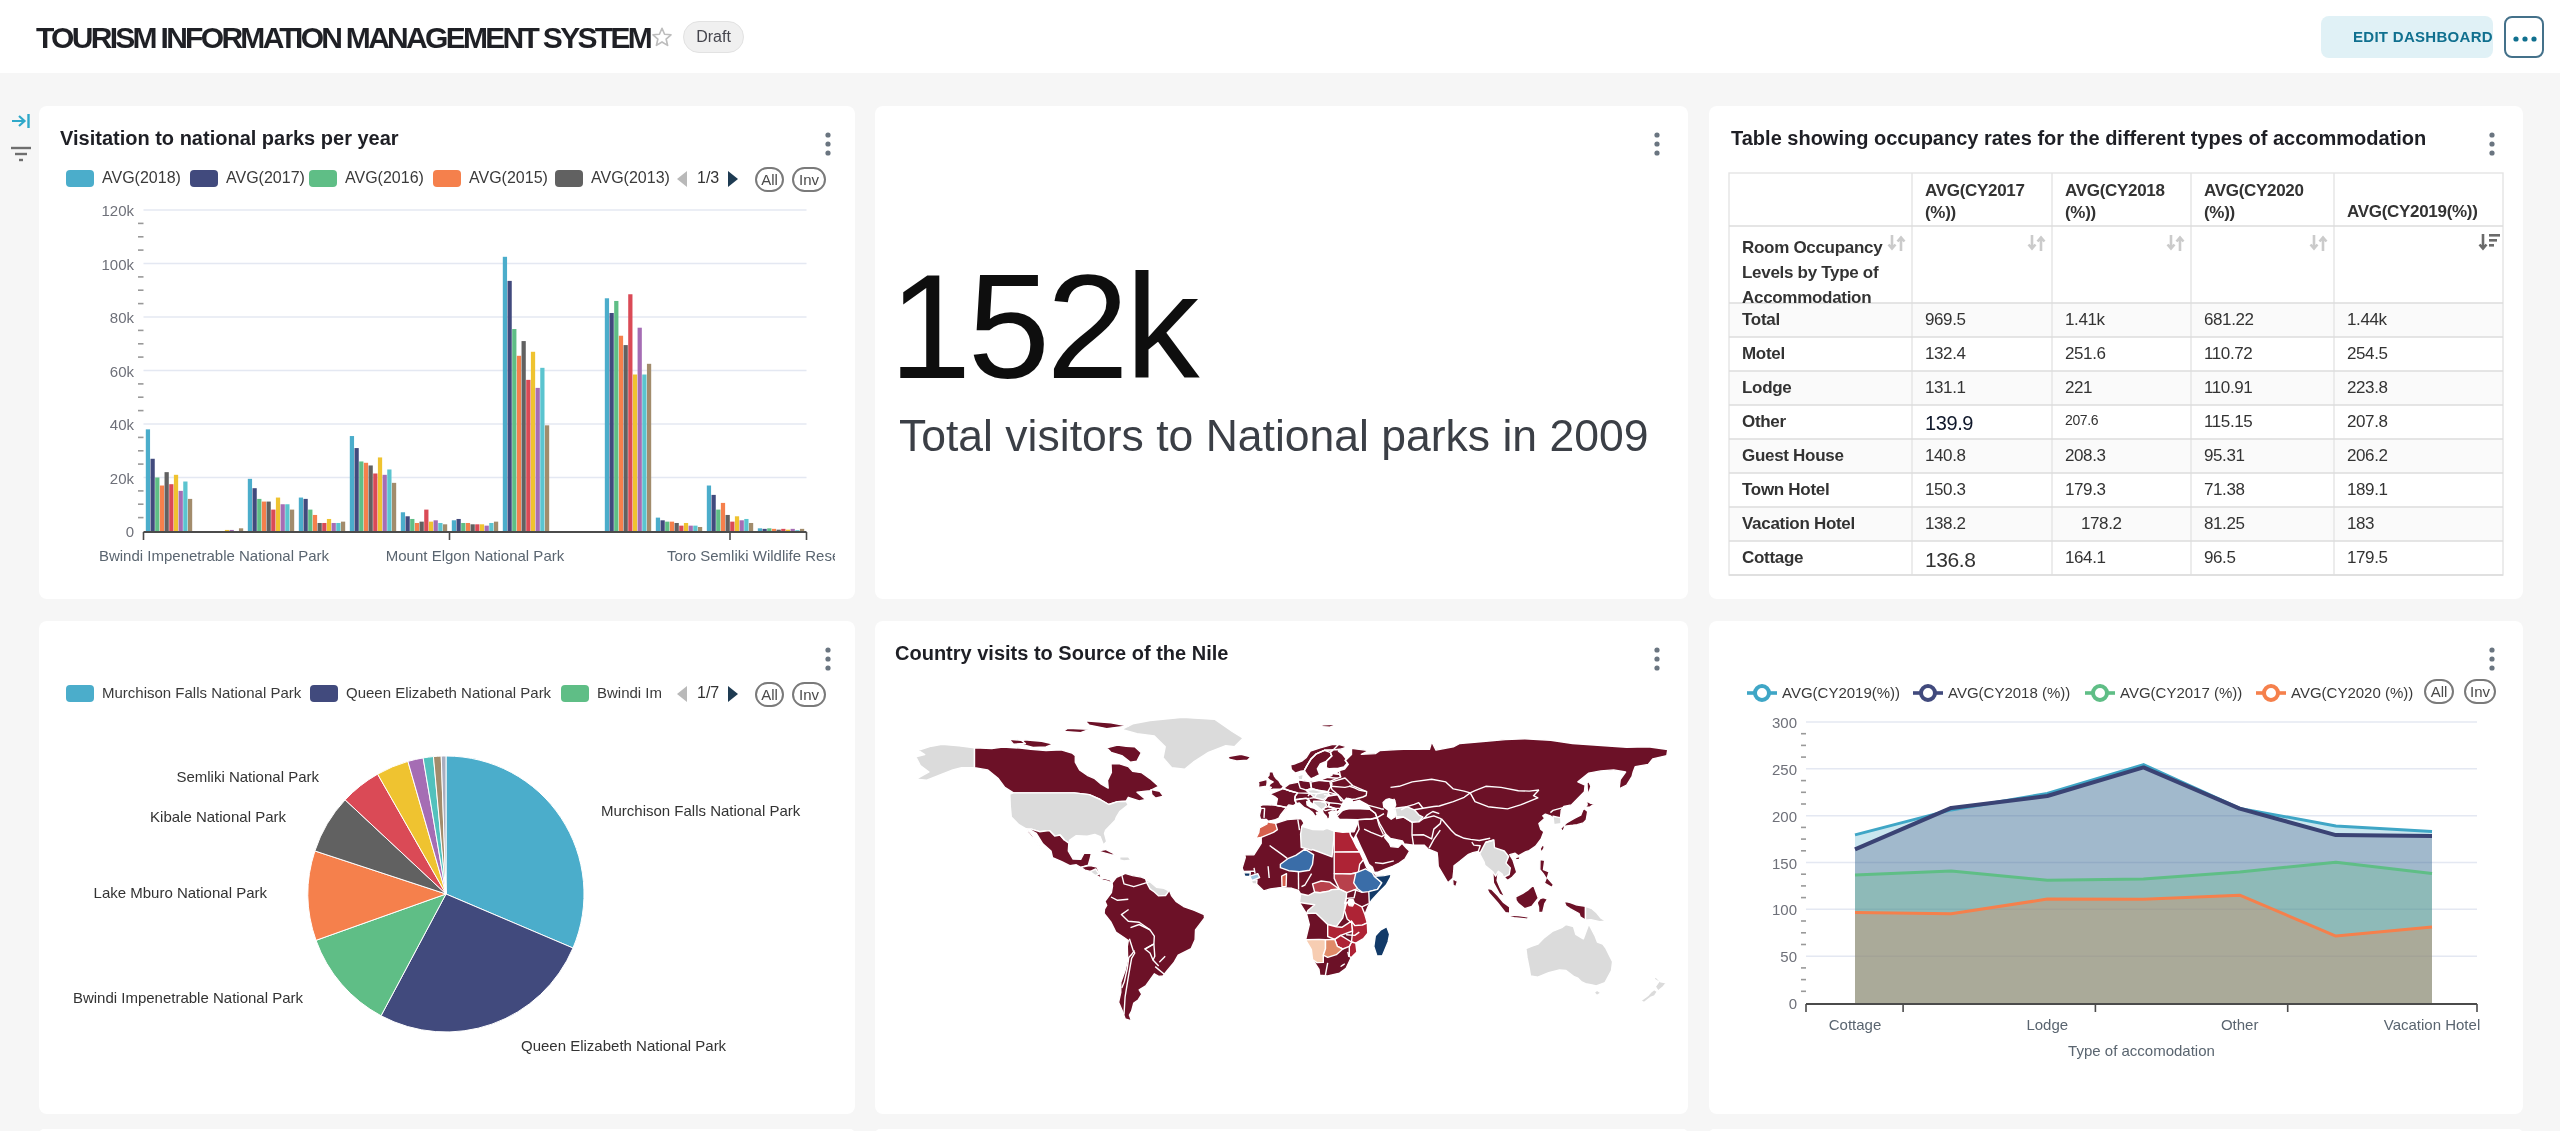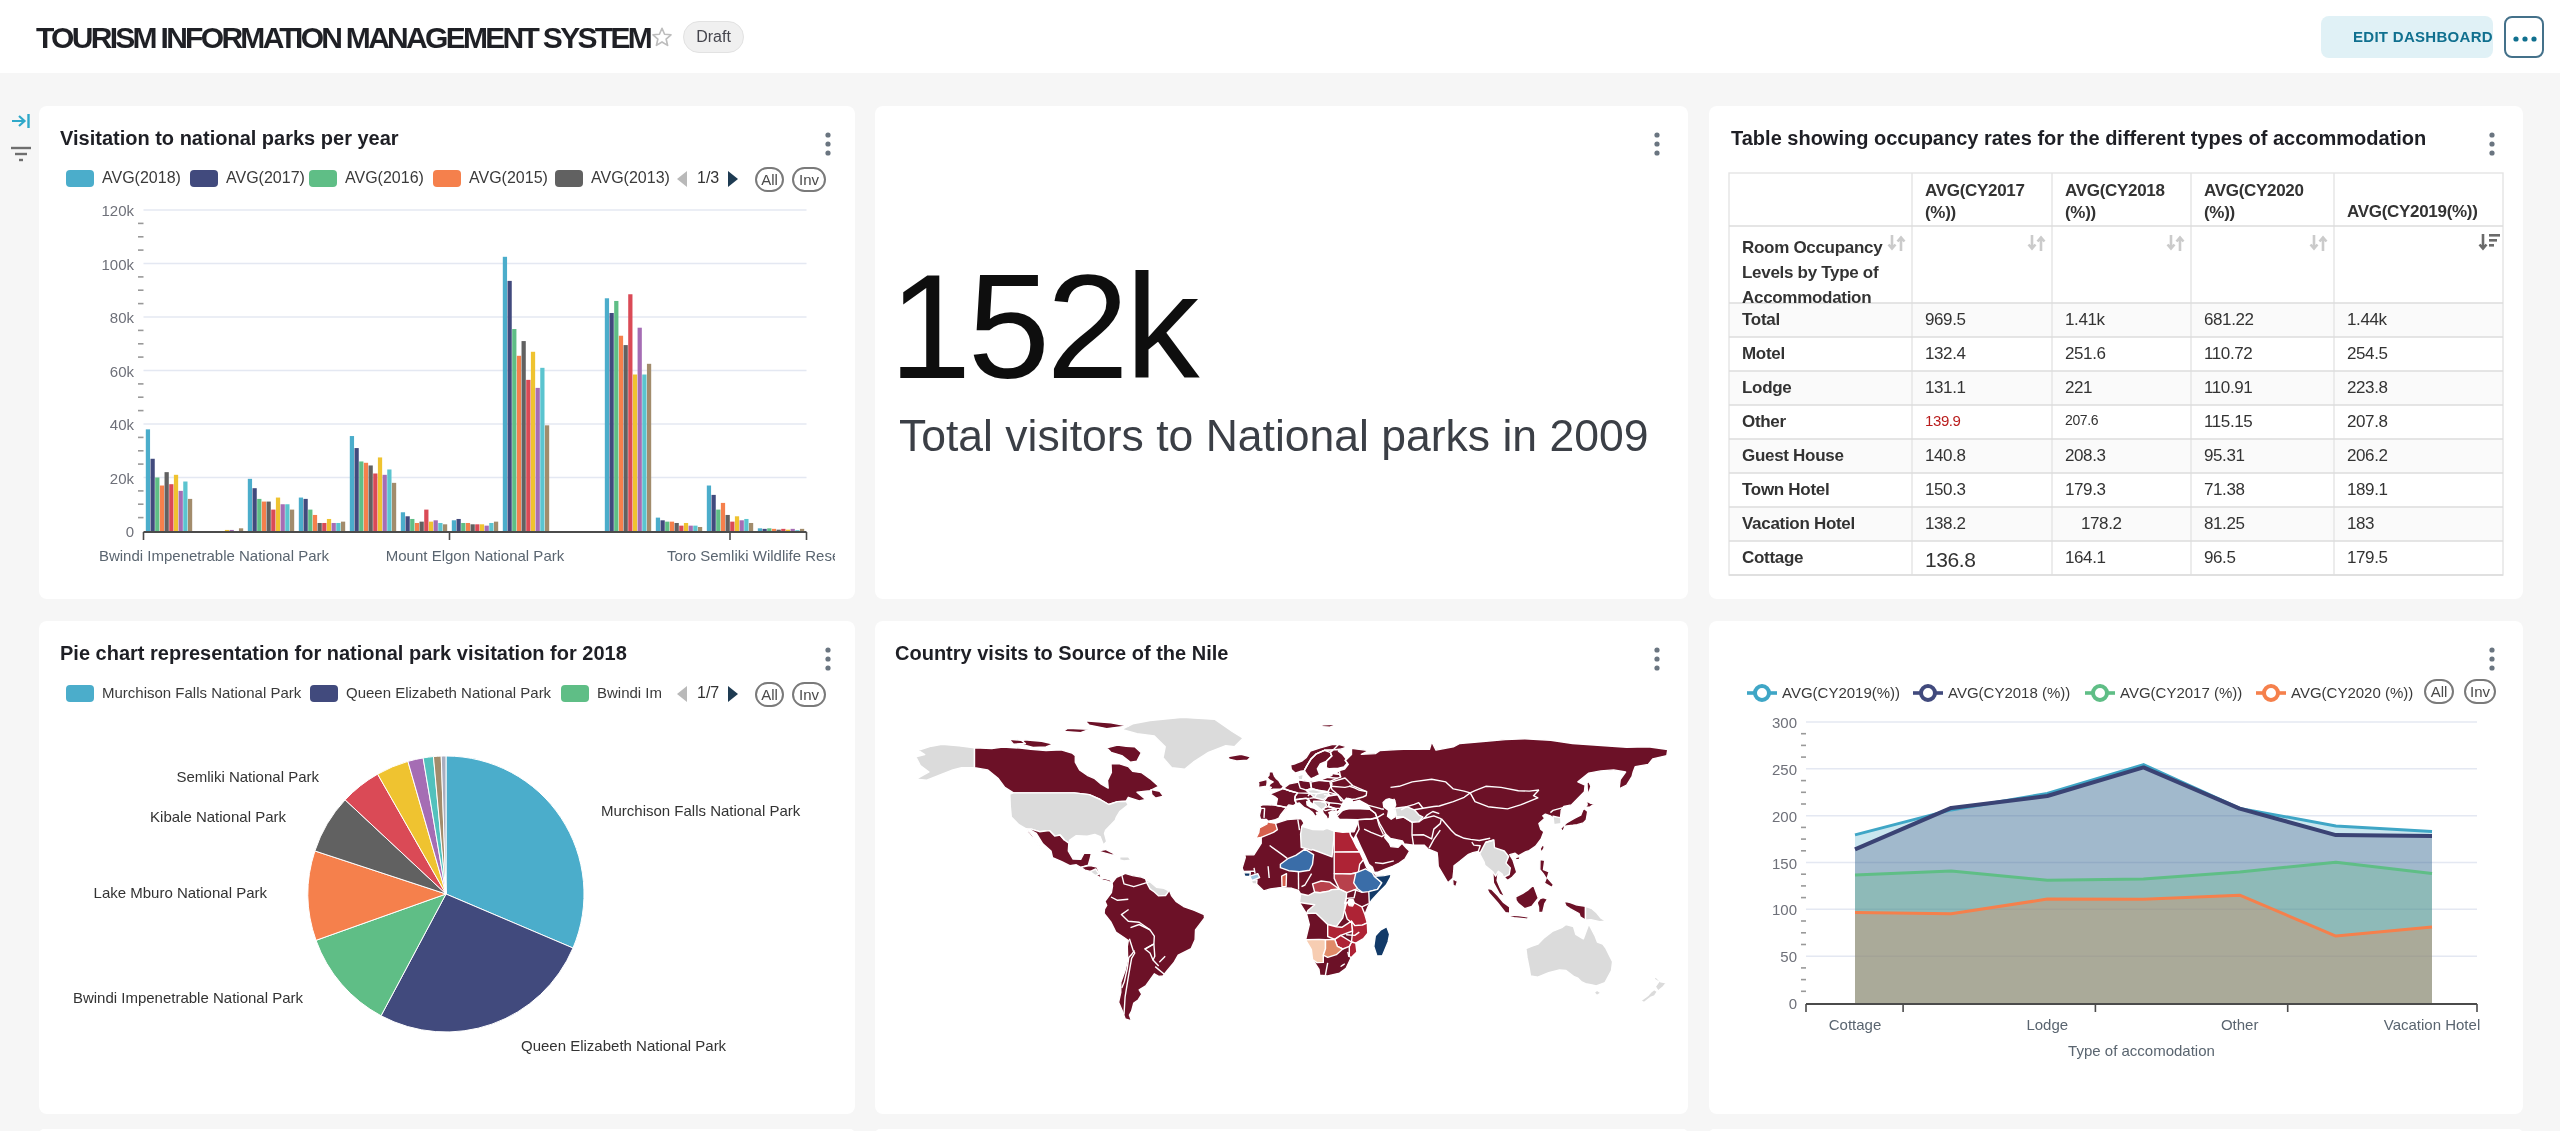--- a/index.html
+++ b/index.html
@@ -288,21 +288,21 @@
     <div style="position:absolute;left:216px;top:238px;font-size:17px;color:#333;letter-spacing:-0.4px">132.4</div>
     <div style="position:absolute;left:356px;top:238px;font-size:17px;color:#333;letter-spacing:-0.4px">251.6</div>
     <div style="position:absolute;left:495px;top:238px;font-size:17px;color:#333;letter-spacing:-0.4px">110.72</div>
     <div style="position:absolute;left:638px;top:238px;font-size:17px;color:#333;letter-spacing:-0.4px">254.5</div>
     <div style="position:absolute;left:33px;top:272px;font-size:17px;font-weight:bold;color:#333;letter-spacing:-0.3px">Lodge</div>
     <div style="position:absolute;left:216px;top:272px;font-size:17px;color:#333;letter-spacing:-0.4px">131.1</div>
     <div style="position:absolute;left:356px;top:272px;font-size:17px;color:#333;letter-spacing:-0.4px">221</div>
     <div style="position:absolute;left:495px;top:272px;font-size:17px;color:#333;letter-spacing:-0.4px">110.91</div>
     <div style="position:absolute;left:638px;top:272px;font-size:17px;color:#333;letter-spacing:-0.4px">223.8</div>
     <div style="position:absolute;left:33px;top:306px;font-size:17px;font-weight:bold;color:#333;letter-spacing:-0.3px">Other</div>
-    <div style="position:absolute;left:216px;top:306px;font-size:15px;color:#b91c1c;letter-spacing:-0.4px">139.9</div>
+    <div style="position:absolute;left:216px;top:306px;font-size:20px;color:#0f172a;letter-spacing:-0.4px">139.9</div>
     <div style="position:absolute;left:356px;top:306px;font-size:14px;color:#333;letter-spacing:-0.4px">207.6</div>
     <div style="position:absolute;left:495px;top:306px;font-size:17px;color:#333;letter-spacing:-0.4px">115.15</div>
     <div style="position:absolute;left:638px;top:306px;font-size:17px;color:#333;letter-spacing:-0.4px">207.8</div>
     <div style="position:absolute;left:33px;top:340px;font-size:17px;font-weight:bold;color:#333;letter-spacing:-0.3px">Guest House</div>
     <div style="position:absolute;left:216px;top:340px;font-size:17px;color:#333;letter-spacing:-0.4px">140.8</div>
     <div style="position:absolute;left:356px;top:340px;font-size:17px;color:#333;letter-spacing:-0.4px">208.3</div>
     <div style="position:absolute;left:495px;top:340px;font-size:17px;color:#333;letter-spacing:-0.4px">95.31</div>
     <div style="position:absolute;left:638px;top:340px;font-size:17px;color:#333;letter-spacing:-0.4px">206.2</div>
     <div style="position:absolute;left:33px;top:374px;font-size:17px;font-weight:bold;color:#333;letter-spacing:-0.3px">Town Hotel</div>
     <div style="position:absolute;left:216px;top:374px;font-size:17px;color:#333;letter-spacing:-0.4px">150.3</div>
@@ -314,21 +314,20 @@
     <div style="position:absolute;left:372px;top:408px;font-size:17px;color:#333;letter-spacing:-0.4px">178.2</div>
     <div style="position:absolute;left:495px;top:408px;font-size:17px;color:#333;letter-spacing:-0.4px">81.25</div>
     <div style="position:absolute;left:638px;top:408px;font-size:17px;color:#333;letter-spacing:-0.4px">183</div>
     <div style="position:absolute;left:33px;top:442px;font-size:17px;font-weight:bold;color:#333;letter-spacing:-0.3px">Cottage</div>
     <div style="position:absolute;left:216px;top:442px;font-size:21px;color:#333;letter-spacing:-0.4px">136.8</div>
     <div style="position:absolute;left:356px;top:442px;font-size:17px;color:#333;letter-spacing:-0.4px">164.1</div>
     <div style="position:absolute;left:495px;top:442px;font-size:17px;color:#333;letter-spacing:-0.4px">96.5</div>
     <div style="position:absolute;left:638px;top:442px;font-size:17px;color:#333;letter-spacing:-0.4px">179.5</div>
   </div>
 <div class="card" style="left:39px;top:621px;width:816px;height:493px">
-    <div class="ctitle" style="left:21px;top:21px">Pie chart representation for national park visitation for 2018</div>
     <svg style="position:absolute;right:22px;top:24px" width="10" height="46">
       <circle cx="5" cy="5" r="2.6" fill="#6A7580"></circle>
       <circle cx="5" cy="14" r="2.6" fill="#6A7580"></circle>
       <circle cx="5" cy="23" r="2.6" fill="#6A7580"></circle>
     </svg>
     <div style="position:absolute;left:27px;top:64px;width:28px;height:17px;border-radius:4px;background:#4BADCB"></div>
     <div style="position:absolute;left:63px;top:63px;font-size:15px;color:#3A3A3A;white-space:nowrap">Murchison Falls National Park</div>
     <div style="position:absolute;left:271px;top:64px;width:28px;height:17px;border-radius:4px;background:#414A7D"></div>
     <div style="position:absolute;left:307px;top:63px;font-size:15px;color:#3A3A3A;white-space:nowrap">Queen Elizabeth National Park</div>
     <div style="position:absolute;left:522px;top:64px;width:28px;height:17px;border-radius:4px;background:#5FBE86"></div>

